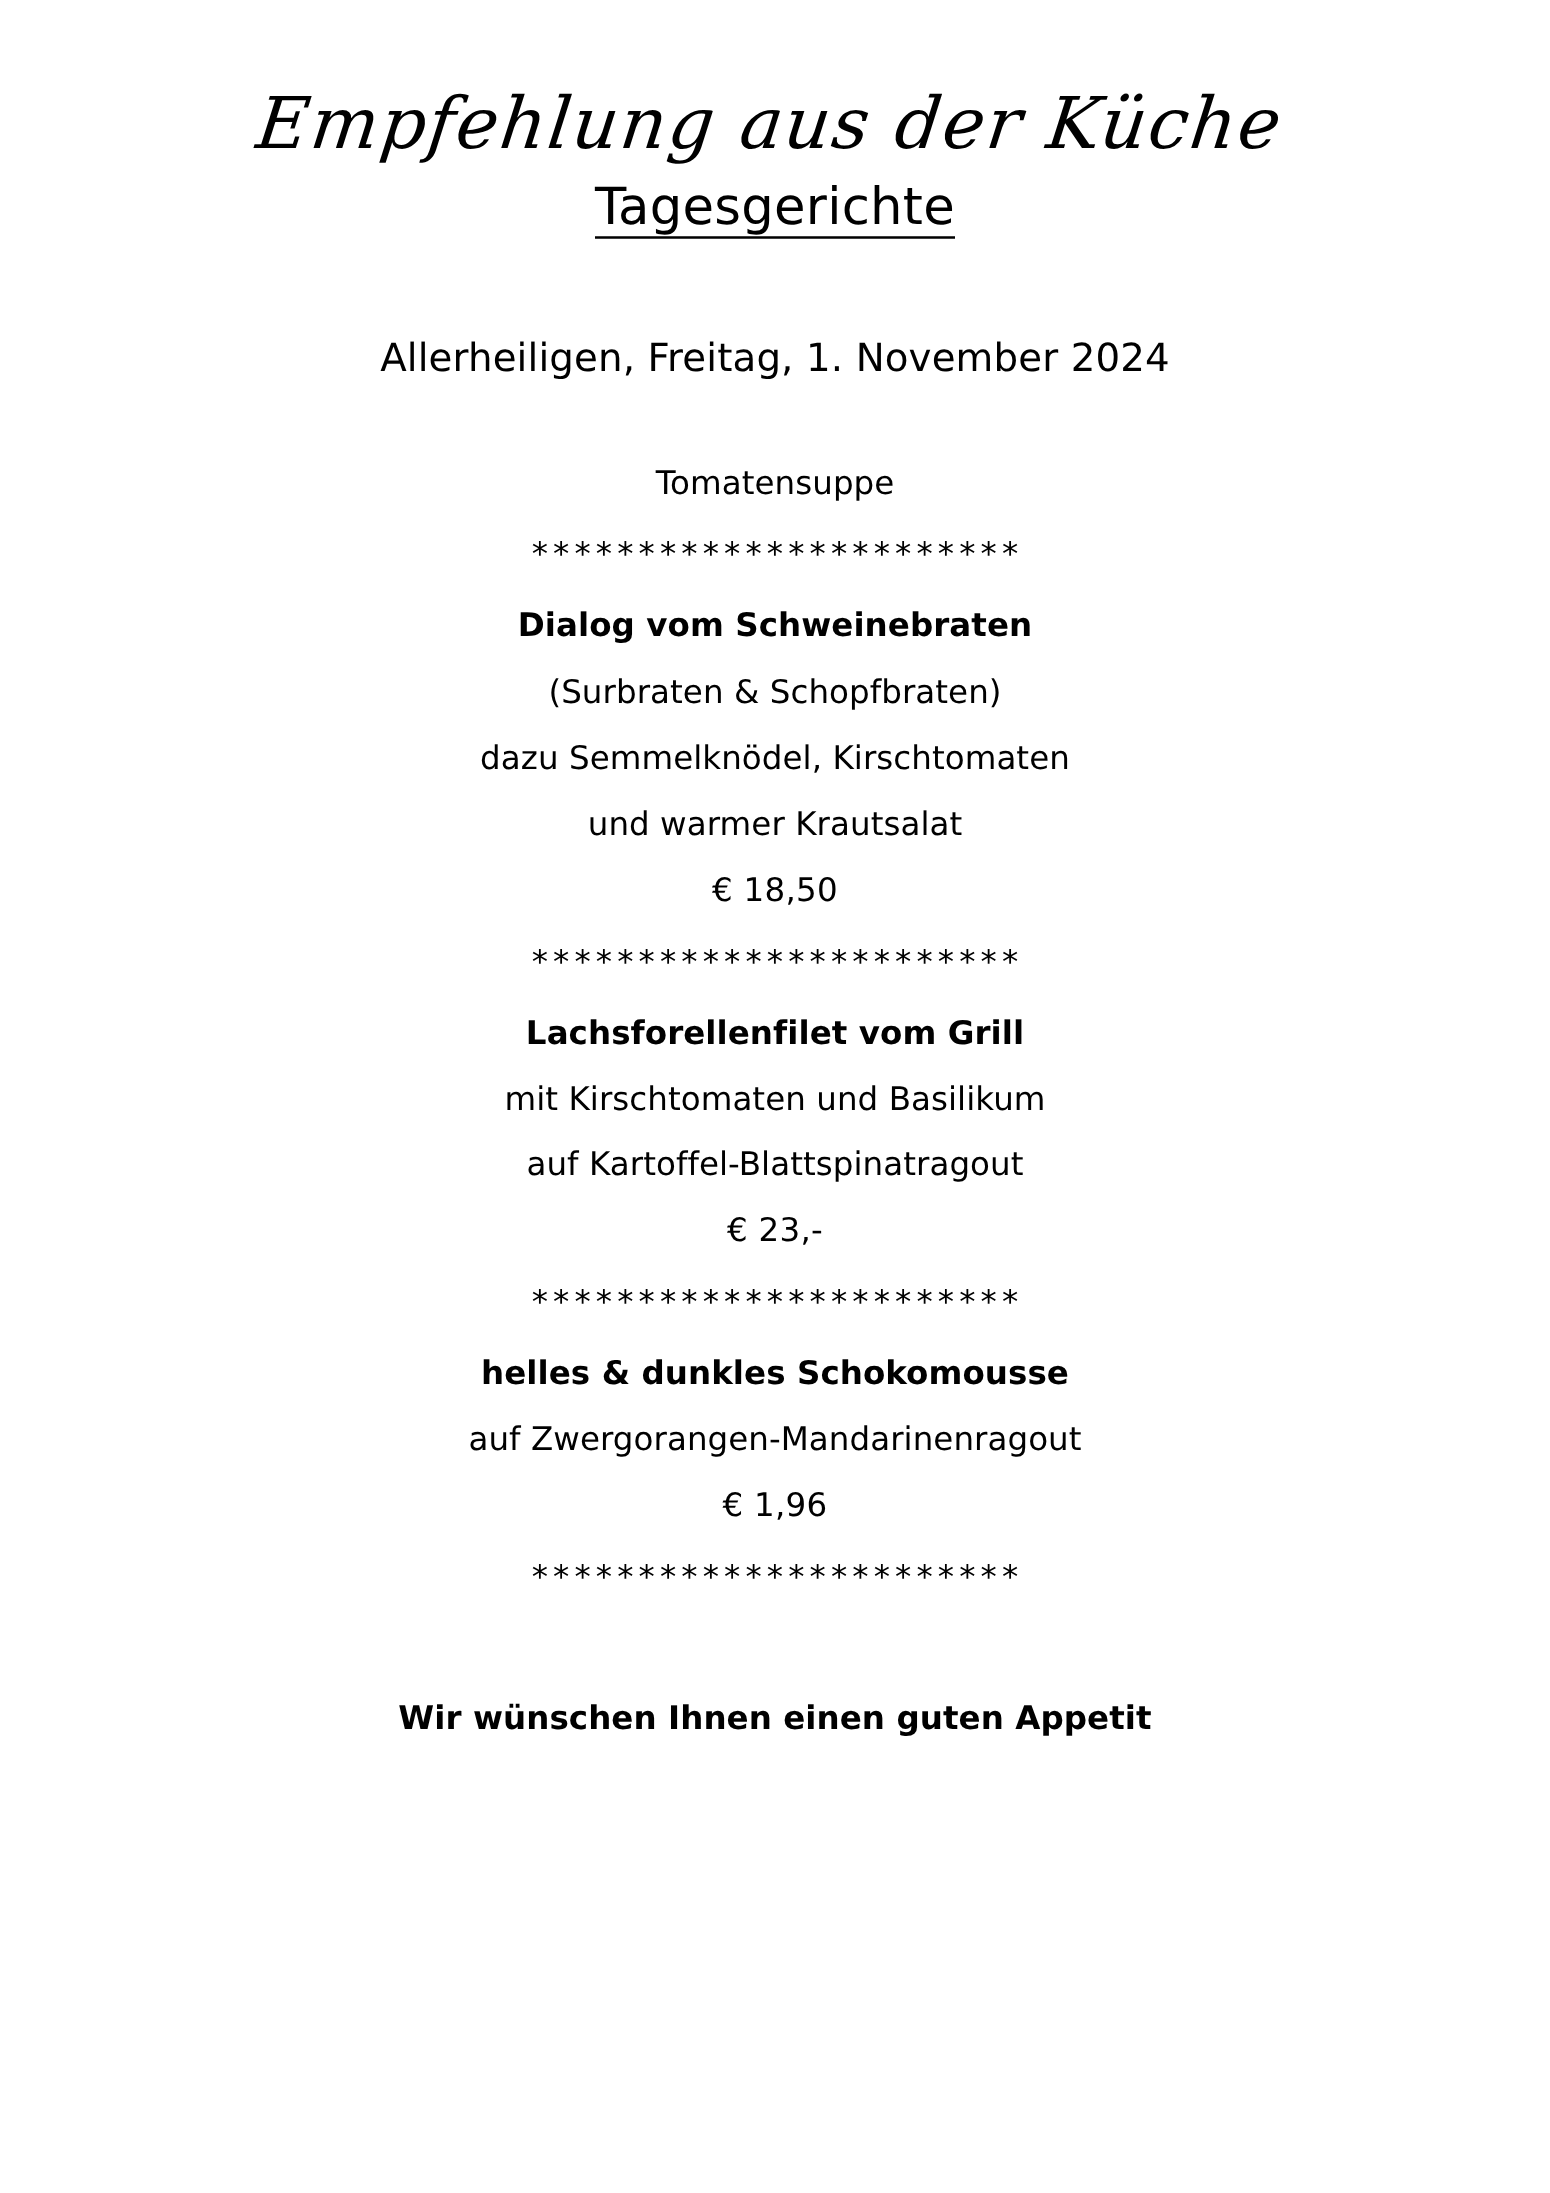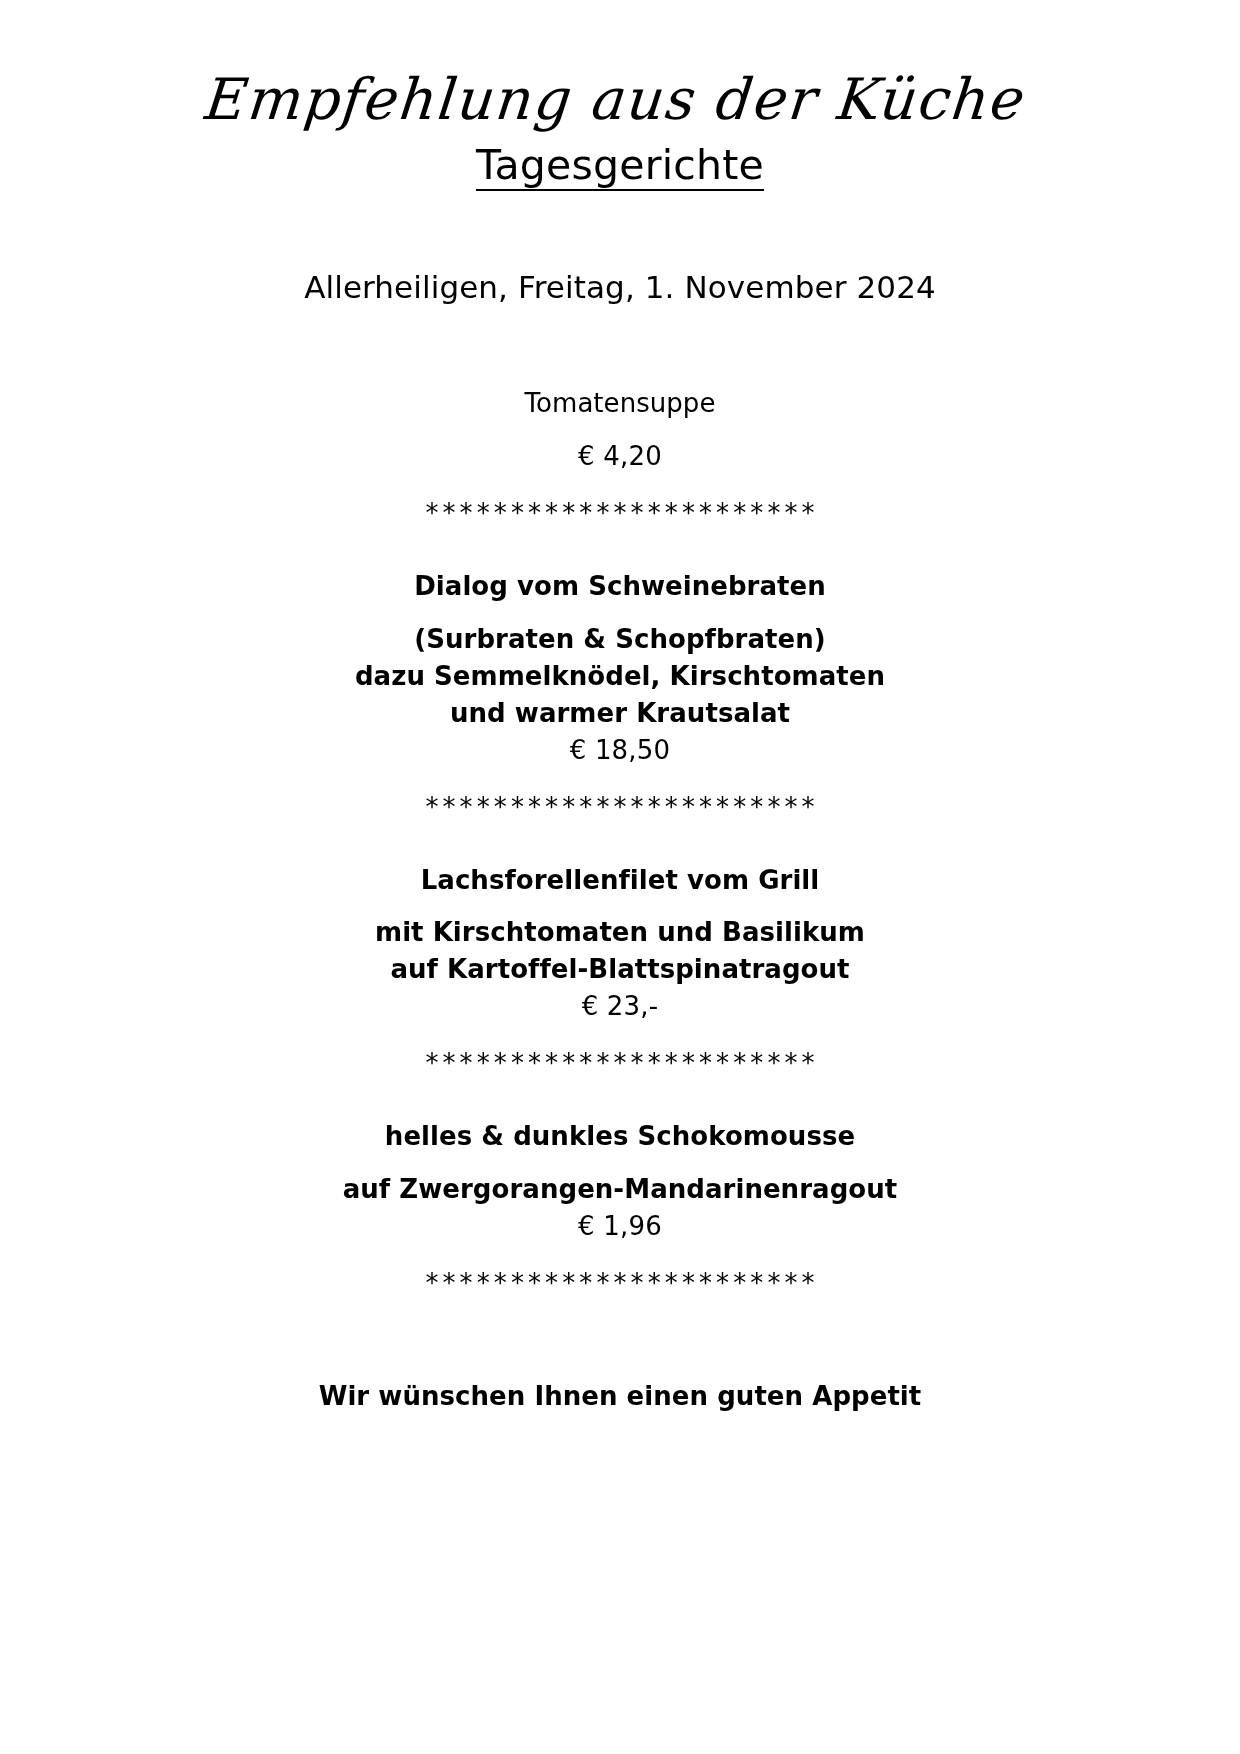--- a/index.html
+++ b/index.html
@@ -71,42 +71,42 @@
   
   .menu-body {
     padding-top: 62px;
   }
 
   .dish {
     margin: 0;
   }
 
   .dish-name {
-    margin: 16px;
+    margin: 0;
     font-size: 26px;
     line-height: 1.42;
     letter-spacing: 0.05px;
   }
 
   .dish-name.bold {
     font-weight: 700;
   }
 
   .dish-name.semi {
     font-weight: 600;
   }
 
   .dish-name.normal {
     font-weight: 400;
   }
 
   .dish-desc {
-    margin: 0;
+    margin: 16px;
     font-size: 26px;
-    font-weight: 700;
+    font-weight: 400;
     line-height: 1.42;
     letter-spacing: 0.05px;
   }
 
   .dish-price {
     margin: 0;
     font-size: 26px;
     font-weight: 400;
     line-height: 1.42;
     letter-spacing: 0.2px;
@@ -149,21 +149,20 @@
     <div class="title-sub-wrap">
       <span class="title-sub">Tagesgerichte</span>
     </div>
 
     <p class="date-line">Allerheiligen, Freitag, 1. November 2024</p>
 
     <div class="menu-body">
 
       <div class="dish">
         <p class="dish-name normal">Tomatensuppe</p>
-        <p class="dish-price">€ 4,20</p>
       </div>
 
       <p class="separator">***********************</p>
 
       <div class="dish">
         <p class="dish-name bold">Dialog vom Schweinebraten</p>
         <p class="dish-desc">(Surbraten &amp; Schopfbraten)</p>
         <p class="dish-desc">dazu Semmelknödel, Kirschtomaten</p>
         <p class="dish-desc">und warmer Krautsalat</p>
         <p class="dish-price">€ 18,50</p>

